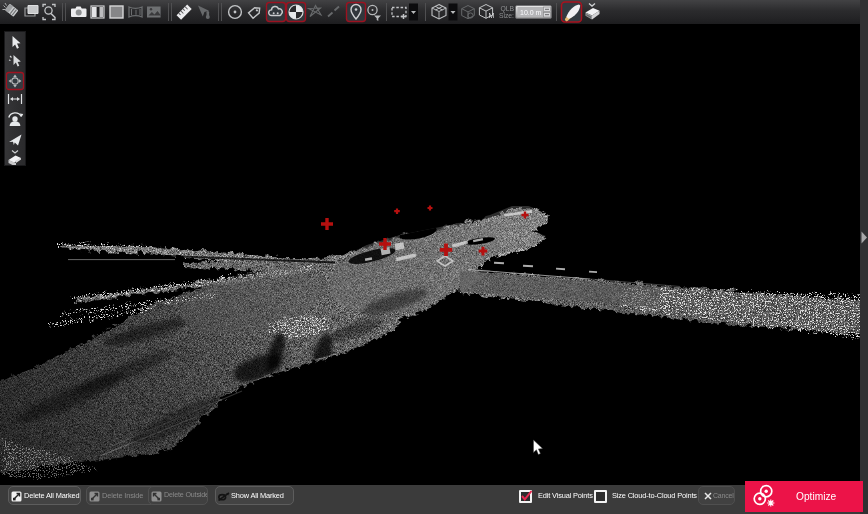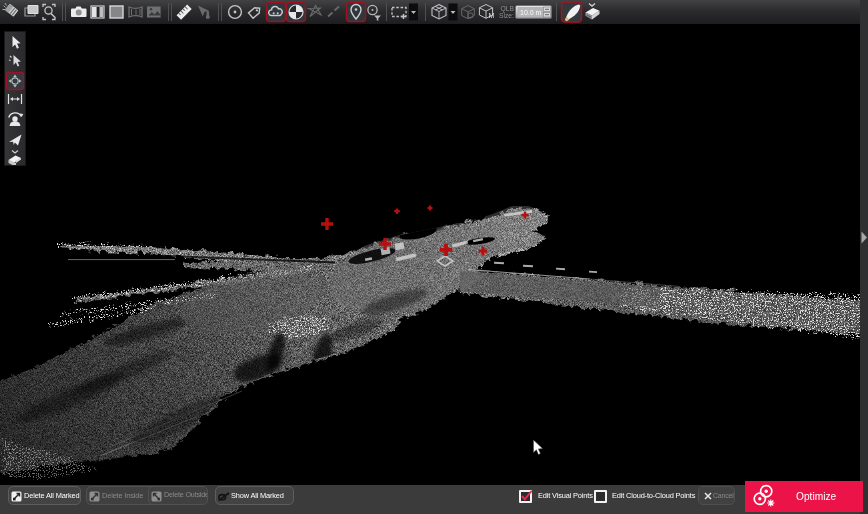--- a/index.html
+++ b/index.html
@@ -384,21 +384,21 @@
         <path d="M8.2,1.6 L10.8,1.1 L10.2,3.4" fill="#141414"></path>
       </svg>
   </div>
   <div class="ckbox" style="left:519px;">
       <svg width="13" height="12" viewBox="0 0 13 12" style="position:absolute;left:-1px;top:-2px;">
         <path d="M2,6 L4.8,9.4 L11.5,1" stroke="#e8284f" stroke-width="2" fill="none"></path>
       </svg>
     </div>
   <div class="cklbl" style="left:538px;">Edit Visual Points</div>
   <div class="ckbox" style="left:594px;"></div>
-  <div class="cklbl" style="left:612px;">Edit Cloud-to-Cloud Points</div>
+  <div class="cklbl" style="left:612px;">Size Cloud-to-Cloud Points</div>
   <div class="bbtn dis" style="left:698px;width:37px;padding-left:14px;background:#414141;border-color:#4f4f4f;font-size:7px;letter-spacing:-0.2px;">Cancel
     <svg width="8" height="8" viewBox="0 0 8 8" style="top:5px;left:5px;">
         <path d="M1,1 L7,7 M7,1 L1,7" stroke="#e8e8e8" stroke-width="1.5"></path>
       </svg>
   </div>
 </div>
 <div id="optbtn">Optimize Bundle
   <svg width="28" height="27" viewBox="0 0 28 27" style="position:absolute;left:5px;top:2px;">
     <circle cx="16.2" cy="8.2" r="5.6" fill="none" stroke="#fff" stroke-width="1.7"></circle>
     <circle cx="16.2" cy="8.2" r="1.7" fill="#fff"></circle>

